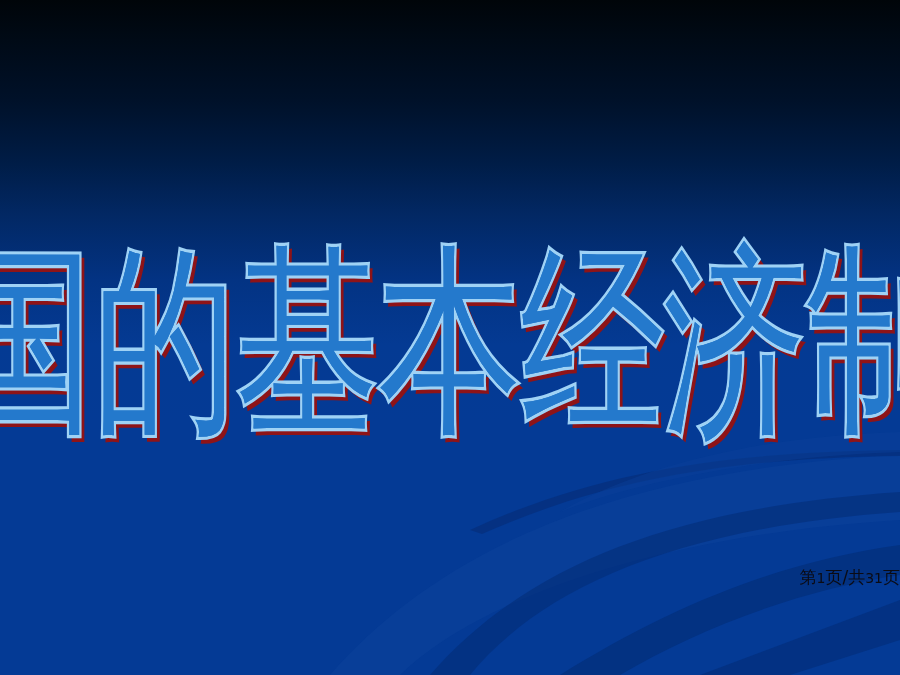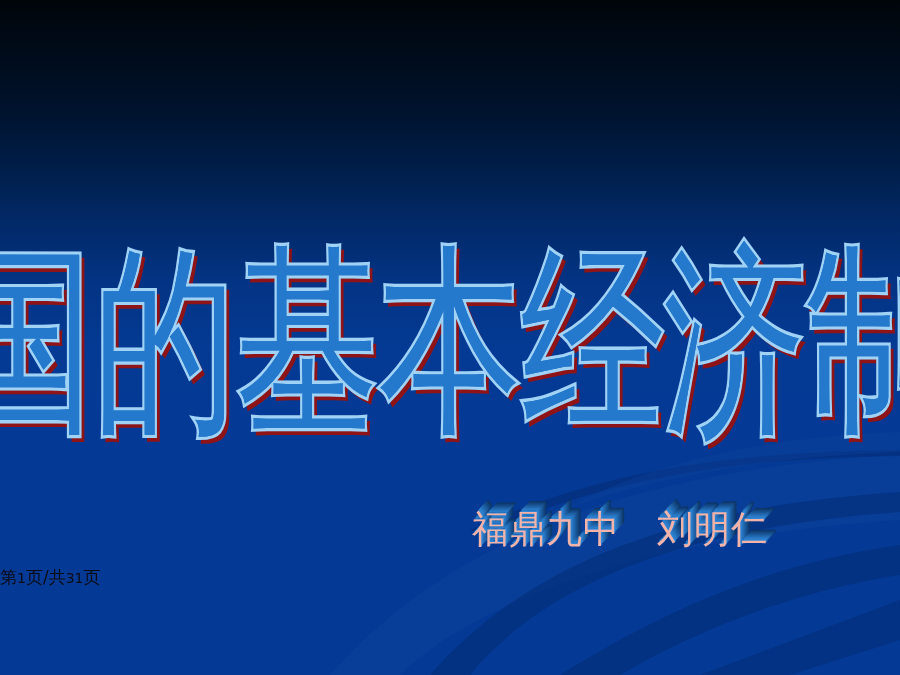--- a/index.html
+++ b/index.html
@@ -121,21 +121,21 @@
     transform: scaleY(1.05);
     transform-origin: left top;
   }
 
   
   .page-indicator {
     position: absolute;
     left: 0;
     top: 566px;
     width: 900px;
-    text-align: left;
+    text-align: right;
     color: #0b0b14;
     font-family: "DejaVu Sans", "Liberation Sans", sans-serif;
     font-size: 17px;
     line-height: 22px;
     white-space: pre;
   }
   .page-indicator .num {
     font-size: 14px;
   }
 </style>
@@ -169,19 +169,16 @@
   </div>
 
   <div class="title-wrap">
     <div class="wordart-title">
       <span class="shadow">我国的基本经济制度</span>
       <span class="outline">我国的基本经济制度</span>
       <span class="face">我国的基本经济制度</span>
     </div>
   </div>
 
-  <div class="subtitle-wrap">
-    <div class="wordart-sub">福鼎九中　刘明仁</div>
-  </div>
 
   <div class="page-indicator"><span>第</span><span class="num">1</span><span>页/共</span><span class="num">31</span><span>页</span></div>
 
 </div>
 
 </body></html>

